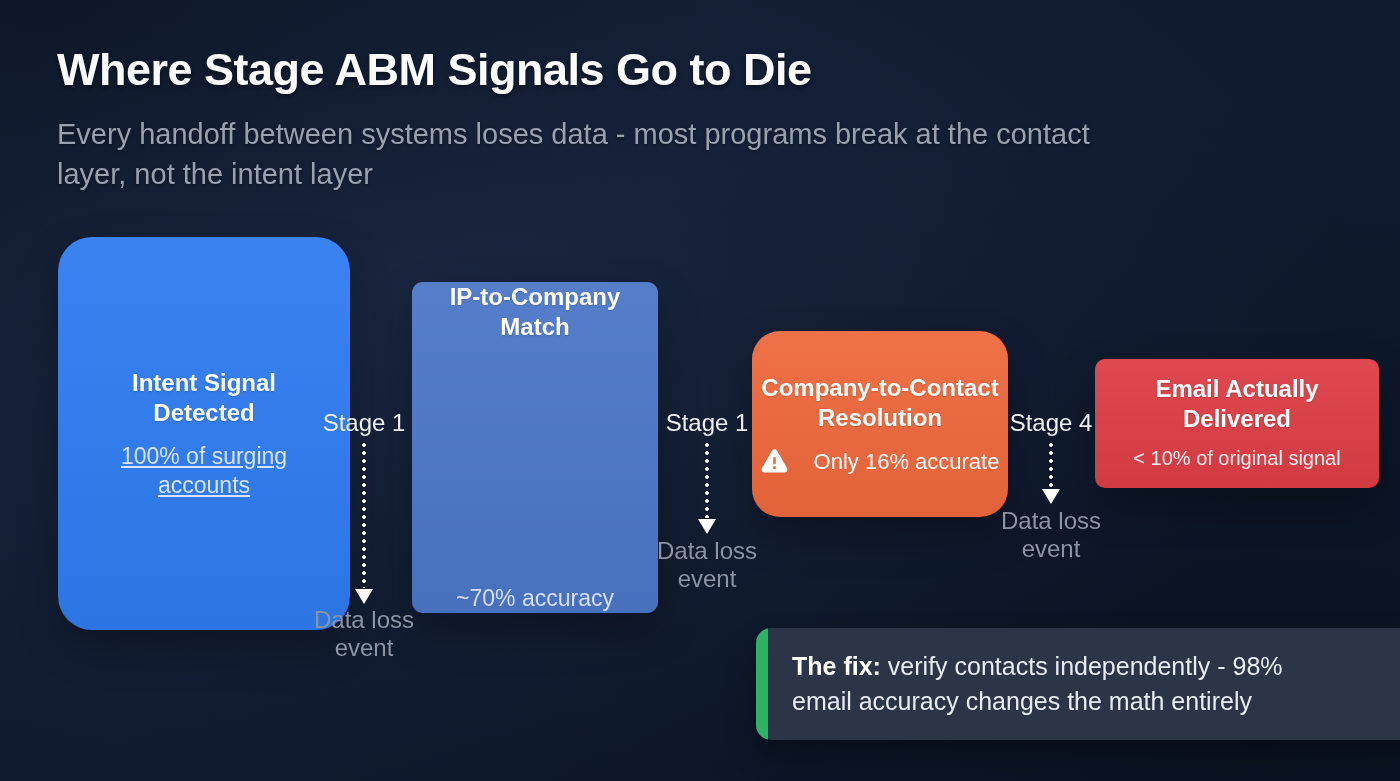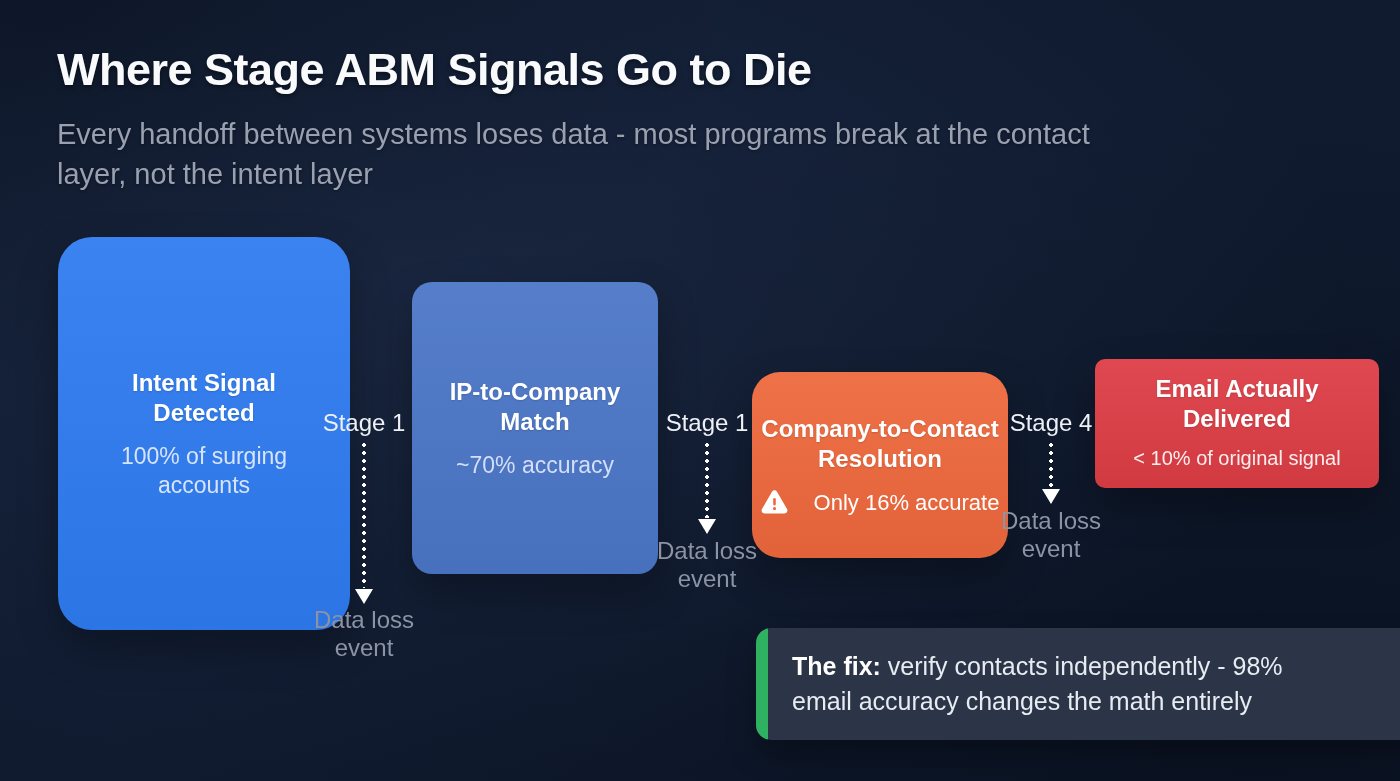--- a/index.html
+++ b/index.html
@@ -36,22 +36,22 @@
     align-items:center; justify-content:center; text-align:center;
     color:#ffffff;
     background-image:linear-gradient(180deg, rgba(255,255,255,0.06), rgba(0,0,0,0.05));
     box-shadow:0 18px 40px rgba(0,0,0,0.28);
   }
   .box-title { font-size:24px; font-weight:bold; line-height:30px; white-space:nowrap; text-shadow:0 1px 2px rgba(0,0,0,0.15); }
   .box-title span { display:block; }
   .box-sub { margin-top:14px; font-size:23px; line-height:29px; }
 
   .box1 { left:58px;  top:237px; width:292px; height:393px; border-radius:34px; }
-  .box2 { left:412px; top:282px; width:246px; height:292px; border-radius:20px; }
-  .box3 { left:752px; top:331px; width:256px; height:186px; border-radius:28px;margin-top:41px; }
+  .box2 { left:412px; top:282px; width:246px; height:331px; border-radius:11px;justify-content:space-between; }
+  .box3 { left:752px; top:331px; width:256px; height:186px; border-radius:28px; }
   .box4 { left:1095px; top:359px; width:284px; height:129px; border-radius:10px; }
 
   .box1 .box-sub { max-width:212px; }
   .box3 .box-sub { display:flex; align-items:center; gap:26px; font-size:22px; white-space:nowrap; }
   .box4 .box-sub { margin-top:10px; font-size:20px; white-space:nowrap; }
   .warn-svg { display:block; }
 
   
   .stage-label {
     position:absolute; transform:translateX(-50%);
@@ -110,21 +110,21 @@
 
   <h1 class="title">Where Stage ABM Signals Go to Die</h1>
 
   <p class="subtitle">Every handoff between systems loses data - most programs break at the contact layer, not the intent layer</p>
 
   <div class="box box1" style="background-color: rgb(46, 123, 240);">
     <div class="box-title">
       <span>Intent Signal</span>
       <span>Detected</span>
     </div>
-    <div class="box-sub" style="color: rgb(215, 228, 252);">100% of surging accounts</div>
+    <div class="box-sub" style="color: rgb(215, 228, 252); text-decoration: underline;">100% of surging accounts</div>
   </div>
 
   <div class="box box2" style="background-color: rgb(75, 118, 199);">
     <div class="box-title">
       <span>IP-to-Company</span>
       <span>Match</span>
     </div>
     <div class="box-sub" style="color: rgb(211, 222, 250);">~70% accuracy</div>
   </div>
 

